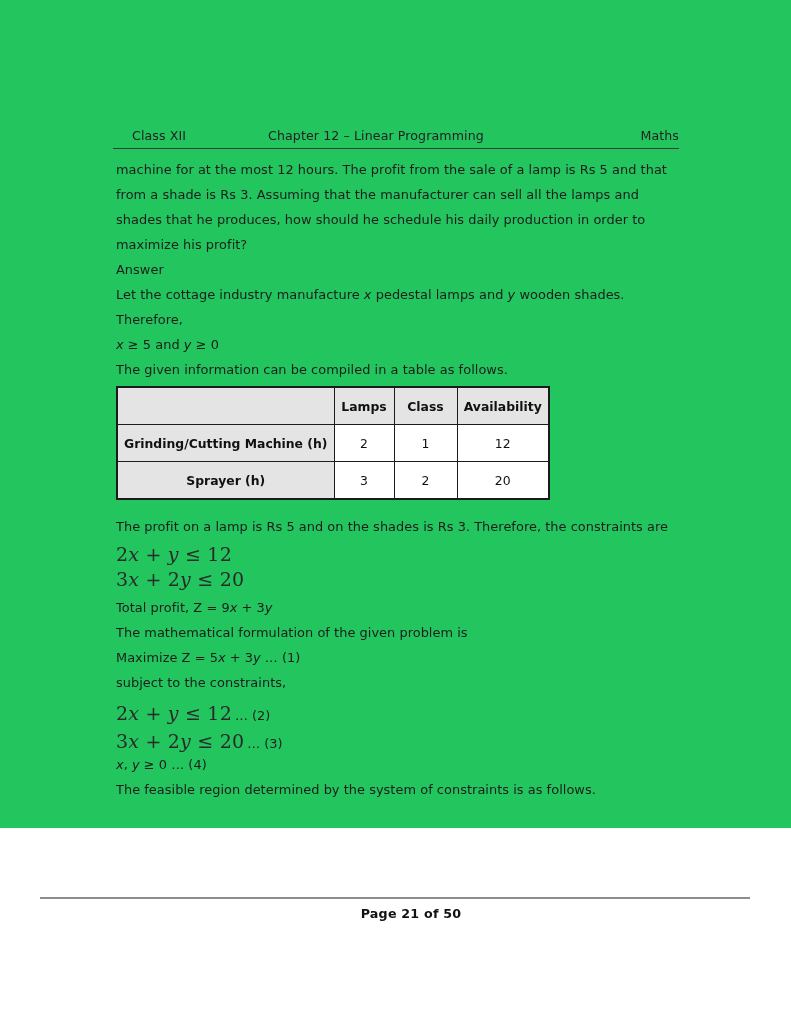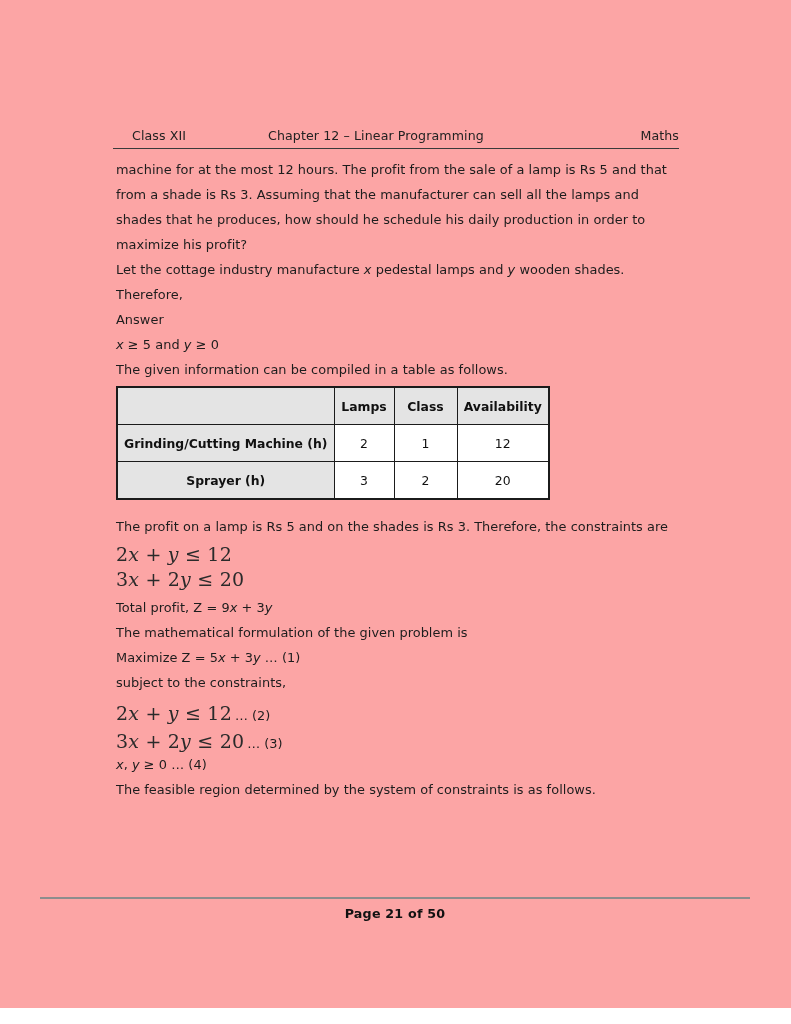--- a/index.html
+++ b/index.html
@@ -13,22 +13,22 @@
     position: relative;
     font-family: "DejaVu Sans", "Liberation Sans", sans-serif;
     color: #1a1a1a;
     overflow: hidden;
   }
 
   .page {
     position: absolute;
     left: 0; top: 0;
     width: 791px;
-    height: 1008px;
-    background: #fca5a5;
+    height: 828px;
+    background: #22c55e;
   }
 
   
   .header {
     position: absolute;
     left: 113px;
     top: 128px;
     width: 566px;
     height: 22px;
     display: flex;
@@ -163,21 +163,21 @@
   .footer-rule {
     position: absolute;
     left: 40px;
     top: 897px;
     width: 710px;
     height: 2px;
     background: #8d8d8d;
   }
   .footer-text {
     position: absolute;
-    left: 40px;
+    left: 56px;
     top: 906px;
     width: 710px;
     text-align: center;
     font-size: 12.7px;
     font-weight: bold;
     color: #111111;
     letter-spacing: 0.2px;
   }
 </style>
 </head>
@@ -189,23 +189,23 @@
     <div class="header-left">Class XII</div>
     <div class="header-center">Chapter 12 – Linear Programming</div>
     <div class="header-right">Maths</div>
   </div>
   <div class="header-rule"></div>
 
   <div class="content">
 
     <p class="p para-block">machine for at the most 12 hours. The profit from the sale of a lamp is Rs 5 and that from a shade is Rs 3. Assuming that the manufacturer can sell all the lamps and shades that he produces, how should he schedule his daily production in order to maximize his profit?</p>
 
+    <p class="p">Answer</p>
+
     <p class="p para-block"><span>Let the cottage industry manufacture </span><i>x</i><span> pedestal lamps and </span><i>y</i><span> wooden shades. Therefore,</span></p>
-
-    <p class="p">Answer</p>
 
     <p class="p"><i>x</i><span> ≥ 5 and </span><i>y</i><span> ≥ 0</span></p>
 
     <p class="p">The given information can be compiled in a table as follows.</p>
 
     <div class="table-wrap">
       <table class="info">
         <colgroup>
           <col class="c1">
             <col class="c2">

